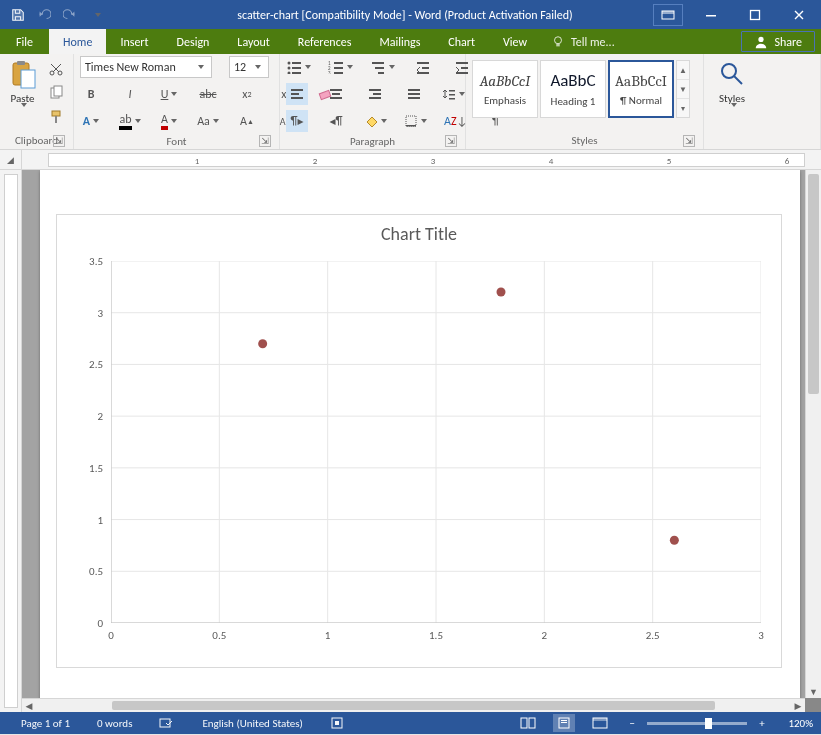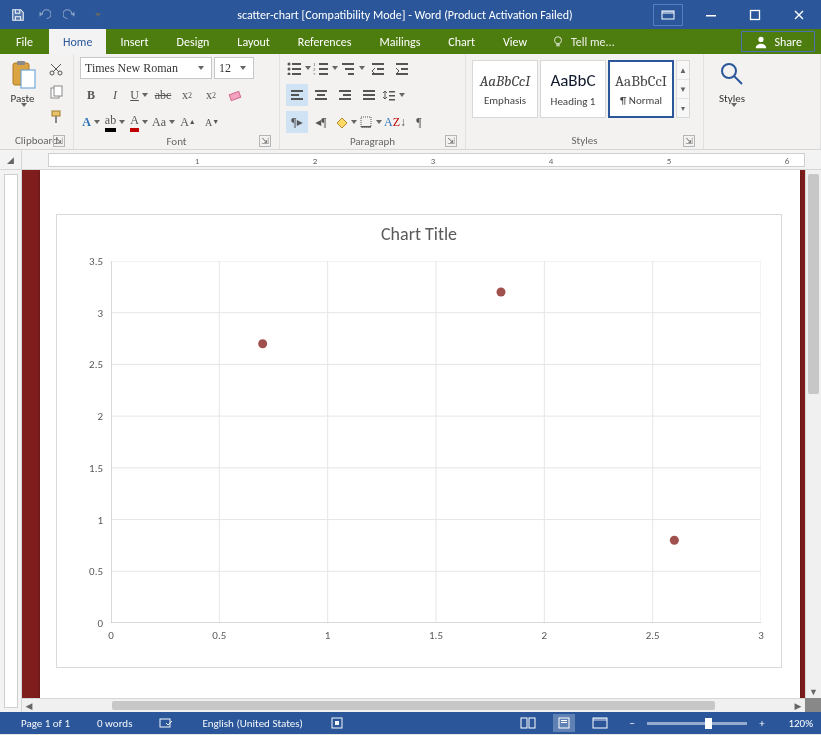--- a/index.html
+++ b/index.html
@@ -64,21 +64,21 @@
   }
   .group .dlaunch {
     position: absolute; right: 2px; bottom: 2px; width: 12px; height: 12px;
     border: 1px solid #b5b5b5; color: #666; font-size: 9px; line-height: 10px; text-align: center;
   }
   .bigbtn {
     width: 44px; display: flex; flex-direction: column; align-items: center; justify-content: center;
     gap: 2px; padding-top: 2px; font-size: 11px; color: #333;
   }
   .bigbtn .ico { width: 32px; height: 32px; }
-  .minirow { display: flex; align-items: center; gap: 2px; height: 24px; font-family: Liberation Serif, serif; }
+  .minirow { display: flex; gap: 17px; height: 24px; }
   .minibtn {
     min-width: 22px; height: 22px; display: flex; align-items: center; justify-content: center;
     color: #555; position: relative;
   }
   .dd::after {
     content: ""; border-left: 3px solid transparent; border-right: 3px solid transparent;
     border-top: 4px solid #666; margin-left: 3px;
   }
   .combo {
     height: 22px; background: #fff; border: 1px solid #c8c8c8; display: flex; align-items: center;
@@ -132,21 +132,21 @@
     background: #888; overflow: hidden;
   }
   .ruler-v {
     width: 22px; position:absolute; left:0; top:0; bottom:0; background:#f3f3f3;
     border-right:1px solid #d6d6d6;
   }
   .ruler-v .track{
     position:absolute; top:4px; bottom:4px; left:4px; width:14px; background:#fff; border:1px solid #cfcfcf;
   }
   .canvas {
-    position:absolute; left:22px; right:16px; top:0; bottom:14px; background:#7f1d1d; overflow:hidden;
+    position:absolute; left:22px; right:16px; top:0; bottom:14px; background:#a3a3a3; overflow:hidden;
   }
   .page {
     position:absolute; left:18px; top:0px; width:760px; height:980px; background:#fff;
     box-shadow: 0 1px 3px rgba(0,0,0,.35);
   }
   .chart {
     position:absolute; left:16px; top:44px; width:726px; height:454px;
     border:1px solid #d9d9d9;
   }
   .chart .title{

